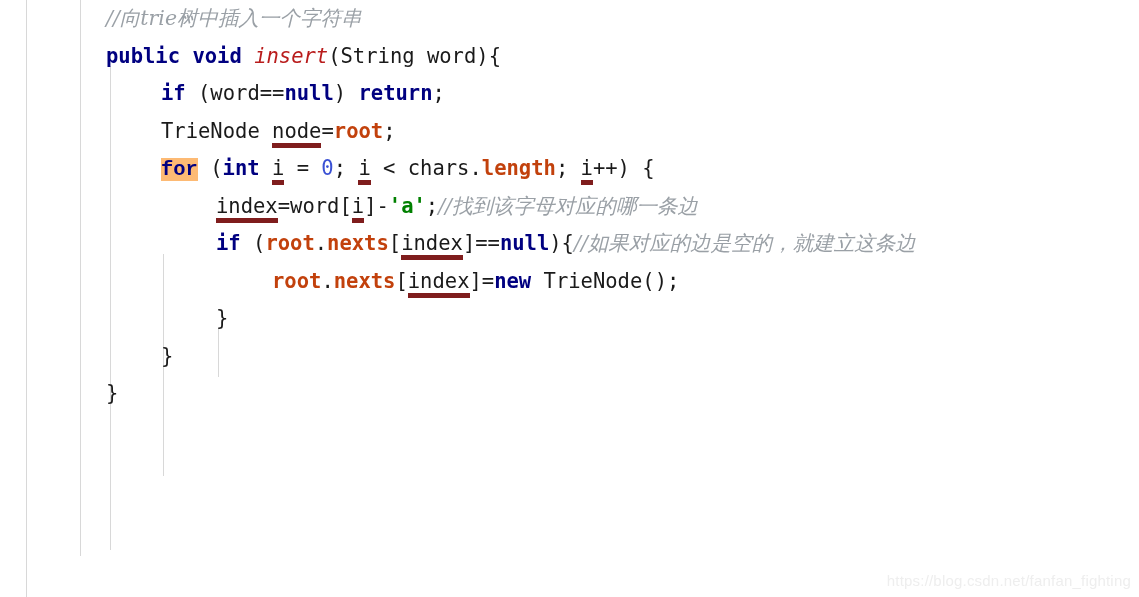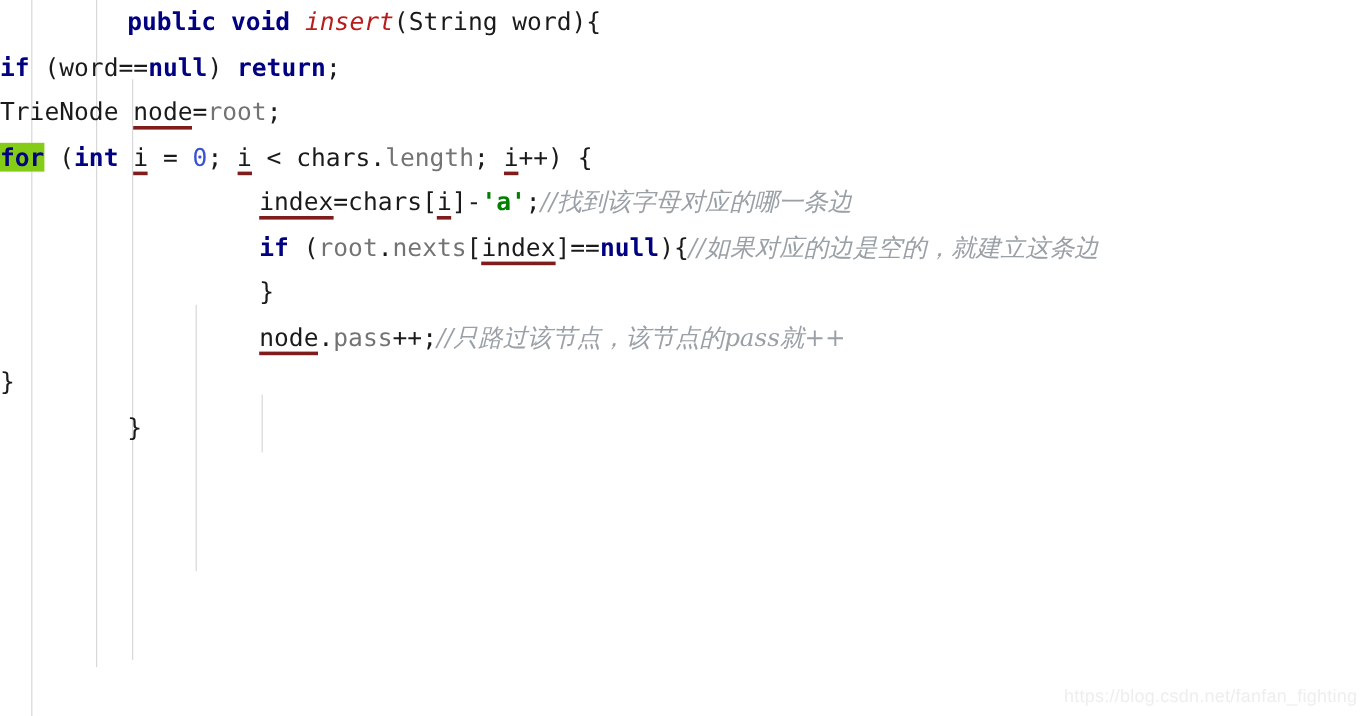--- a/index.html
+++ b/index.html
@@ -45,40 +45,41 @@
   }
   .code-line {
     height: 37.5px;
     line-height: 37.5px;
     white-space: pre;
     font-size: 20.5px;
     letter-spacing: 0px;
     color: #1b1b1b;
   }
   .i1 { padding-left: 106px; }
-  .i2 { }
+  .i2 { padding-left: 161px; }
   .i3 { padding-left: 216px; }
   .i4 { padding-left: 272px; }
 
   
   .tk-plain    { color: #1a1a1a; }
   .tk-keyword  { color: #000080; font-weight: bold; }
   .tk-method   { color: #b91c1c; font-style: italic; }
   .tk-type     { color: #1a1a1a; }
-  .tk-field    { color: #737373; font-weight: normal; }
+  .tk-field    { color: #c2410c; font-weight: bold; }
   .tk-num      { color: #8f8f8f; }
   .tk-numblue  { color: #3a51d4; }
   .tk-string   { color: #008000; font-weight: bold; }
   .tk-comment  { color: #9aa0a6; font-style: italic; }
   .tk-local    {
     color: #1a1a1a;
-    border-bottom: 3px solid #7f1d1d;
+    border-bottom: 5px solid #7f1d1d;
   }
   .tk-hl {
-    background: #84cc16;
+    background: #fdba74;
+    font-family: Liberation Mono, monospace;
   }
 
   
   .tk-comment {
     font-family: "DejaVu Serif", "Liberation Serif", serif;
   }
 
   
   #watermark {
     position: absolute;
@@ -96,27 +97,28 @@
 
 <div id="code-viewer">
 
   <div class="indent-guide guide-0"></div>
   <div class="indent-guide guide-1"></div>
   <div class="indent-guide guide-2"></div>
   <div class="indent-guide guide-3"></div>
   <div class="indent-guide guide-4"></div>
 
   <ul class="code-lines" id="code-lines">
+      <li class="code-line i1"><span class="tk-comment">//向trie树中插入一个字符串</span></li>
       <li class="code-line i1"><span class="tk-keyword">public</span><span class="tk-plain"> </span><span class="tk-keyword">void</span><span class="tk-plain"> </span><span class="tk-method">insert</span><span class="tk-plain">(String word){</span></li>
       <li class="code-line i2"><span class="tk-keyword">if</span><span class="tk-plain"> (word==</span><span class="tk-keyword">null</span><span class="tk-plain">) </span><span class="tk-keyword">return</span><span class="tk-plain">;</span></li>
       <li class="code-line i2"><span class="tk-type">TrieNode </span><span class="tk-local">node</span><span class="tk-plain">=</span><span class="tk-field">root</span><span class="tk-plain">;</span></li>
       <li class="code-line i2"><span class="tk-keyword tk-hl">for</span><span class="tk-plain"> (</span><span class="tk-keyword">int</span><span class="tk-plain"> </span><span class="tk-local">i</span><span class="tk-plain"> = </span><span class="tk-numblue">0</span><span class="tk-plain">; </span><span class="tk-local">i</span><span class="tk-plain"> &lt; chars.</span><span class="tk-field">length</span><span class="tk-plain">; </span><span class="tk-local">i</span><span class="tk-plain">++) {</span></li>
-      <li class="code-line i3"><span class="tk-local">index</span><span class="tk-plain">=chars[</span><span class="tk-local">i</span><span class="tk-plain">]-</span><span class="tk-string">'a'</span><span class="tk-plain">;</span><span class="tk-comment">//找到该字母对应的哪一条边</span></li>
+      <li class="code-line i3"><span class="tk-local">index</span><span class="tk-plain">=word[</span><span class="tk-local">i</span><span class="tk-plain">]-</span><span class="tk-string">'a'</span><span class="tk-plain">;</span><span class="tk-comment">//找到该字母对应的哪一条边</span></li>
       <li class="code-line i3"><span class="tk-keyword">if</span><span class="tk-plain"> (</span><span class="tk-field">root</span><span class="tk-plain">.</span><span class="tk-field">nexts</span><span class="tk-plain">[</span><span class="tk-local">index</span><span class="tk-plain">]==</span><span class="tk-keyword">null</span><span class="tk-plain">){</span><span class="tk-comment">//如果对应的边是空的，就建立这条边</span></li>
+      <li class="code-line i4"><span class="tk-field">root</span><span class="tk-plain">.</span><span class="tk-field">nexts</span><span class="tk-plain">[</span><span class="tk-local">index</span><span class="tk-plain">]=</span><span class="tk-keyword">new</span><span class="tk-plain"> TrieNode();</span></li>
       <li class="code-line i3"><span class="tk-plain">}</span></li>
-      <li class="code-line i3"><span class="tk-local">node</span><span class="tk-plain">.</span><span class="tk-field">pass</span><span class="tk-plain">++;</span><span class="tk-comment">//只路过该节点，该节点的pass就++</span></li>
       <li class="code-line i2"><span class="tk-plain">}</span></li>
       <li class="code-line i1"><span class="tk-plain">}</span></li>
     </ul>
 
   <div id="watermark">https://blog.csdn.net/fanfan_fighting</div>
 
 </div>
 
 </body></html>

